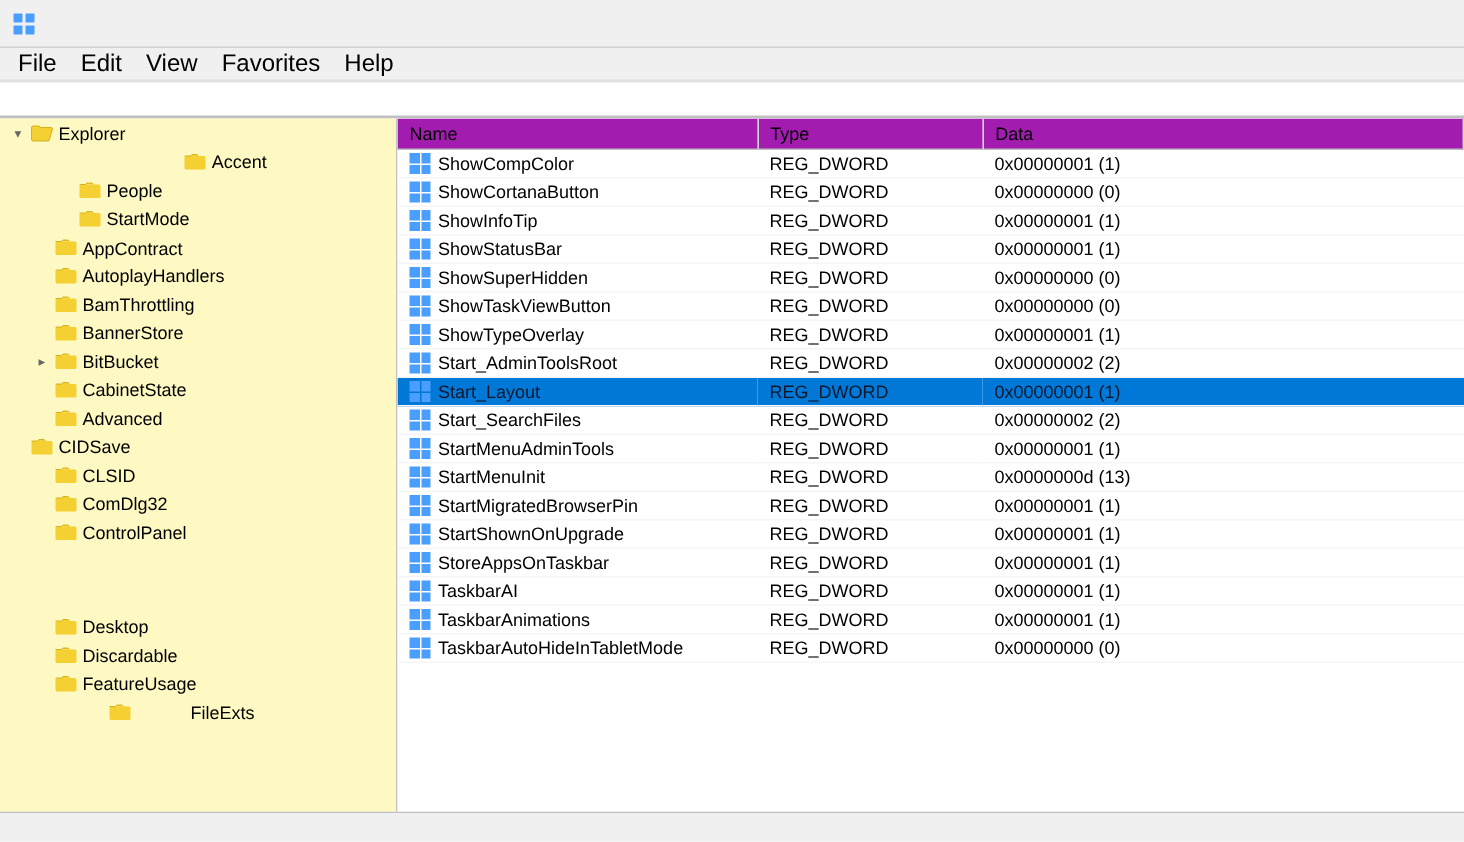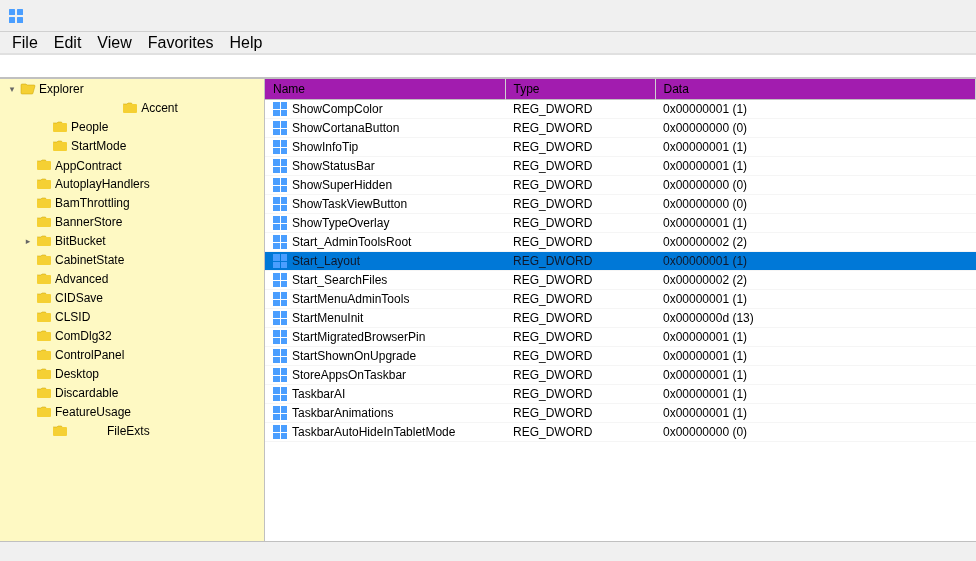--- a/index.html
+++ b/index.html
@@ -334,21 +334,21 @@
         <div class="tree-item" style="padding-left: 20px;">
           <span class="tree-toggle leaf"></span>
           <span style="margin-right: 3px; display: inline-flex; align-items: center;">
             <svg width="16" height="16" viewBox="0 0 16 16">
               <rect x="1" y="4" width="14" height="9" fill="#F5D033" rx="1"></rect>
               <path d="M1 4 L5 4 L6 3 L9 3 Q10 3 10 4" fill="#F5D033" stroke="#C8A000" stroke-width="0.5"></path>
             </svg>
           </span>
           <span class="tree-label">Advanced</span>
         </div>
-        <div class="tree-item" style="padding-left: 20px;">
+        <div class="tree-item" style="padding-left: 4px;">
           <span class="tree-toggle leaf"></span>
           <span style="margin-right: 3px; display: inline-flex; align-items: center;">
             <svg width="16" height="16" viewBox="0 0 16 16">
               <rect x="1" y="4" width="14" height="9" fill="#F5D033" rx="1"></rect>
               <path d="M1 4 L5 4 L6 3 L9 3 Q10 3 10 4" fill="#F5D033" stroke="#C8A000" stroke-width="0.5"></path>
             </svg>
           </span>
           <span class="tree-label">CIDSave</span>
         </div>
         <div class="tree-item" style="padding-left: 20px;">
@@ -374,21 +374,21 @@
         <div class="tree-item" style="padding-left: 20px;">
           <span class="tree-toggle leaf"></span>
           <span style="margin-right: 3px; display: inline-flex; align-items: center;">
             <svg width="16" height="16" viewBox="0 0 16 16">
               <rect x="1" y="4" width="14" height="9" fill="#F5D033" rx="1"></rect>
               <path d="M1 4 L5 4 L6 3 L9 3 Q10 3 10 4" fill="#F5D033" stroke="#C8A000" stroke-width="0.5"></path>
             </svg>
           </span>
           <span class="tree-label">ControlPanel</span>
         </div>
-        <div class="tree-item" style="padding-left: 20px;">
+        <div class="tree-item" style="padding-left: 20px; margin-top: 44px;">
           <span class="tree-toggle leaf"></span>
           <span style="margin-right: 3px; display: inline-flex; align-items: center;">
             <svg width="16" height="16" viewBox="0 0 16 16">
               <rect x="1" y="4" width="14" height="9" fill="#F5D033" rx="1"></rect>
               <path d="M1 4 L5 4 L6 3 L9 3 Q10 3 10 4" fill="#F5D033" stroke="#C8A000" stroke-width="0.5"></path>
             </svg>
           </span>
           <span class="tree-label">Desktop</span>
         </div>
         <div class="tree-item" style="padding-left: 20px;">
@@ -404,21 +404,21 @@
         <div class="tree-item" style="padding-left: 20px;">
           <span class="tree-toggle leaf"></span>
           <span style="margin-right: 3px; display: inline-flex; align-items: center;">
             <svg width="16" height="16" viewBox="0 0 16 16">
               <rect x="1" y="4" width="14" height="9" fill="#F5D033" rx="1"></rect>
               <path d="M1 4 L5 4 L6 3 L9 3 Q10 3 10 4" fill="#F5D033" stroke="#C8A000" stroke-width="0.5"></path>
             </svg>
           </span>
           <span class="tree-label">FeatureUsage</span>
         </div>
-        <div class="tree-item" style=" gap: 36px;">
+        <div class="tree-item" style="padding-left: 20px; gap: 36px;">
           <span class="tree-toggle leaf"></span>
           <span style="margin-right: 3px; display: inline-flex; align-items: center;">
             <svg width="16" height="16" viewBox="0 0 16 16">
               <rect x="1" y="4" width="14" height="9" fill="#F5D033" rx="1"></rect>
               <path d="M1 4 L5 4 L6 3 L9 3 Q10 3 10 4" fill="#F5D033" stroke="#C8A000" stroke-width="0.5"></path>
             </svg>
           </span>
           <span class="tree-label">FileExts</span>
         </div>
       </div>

